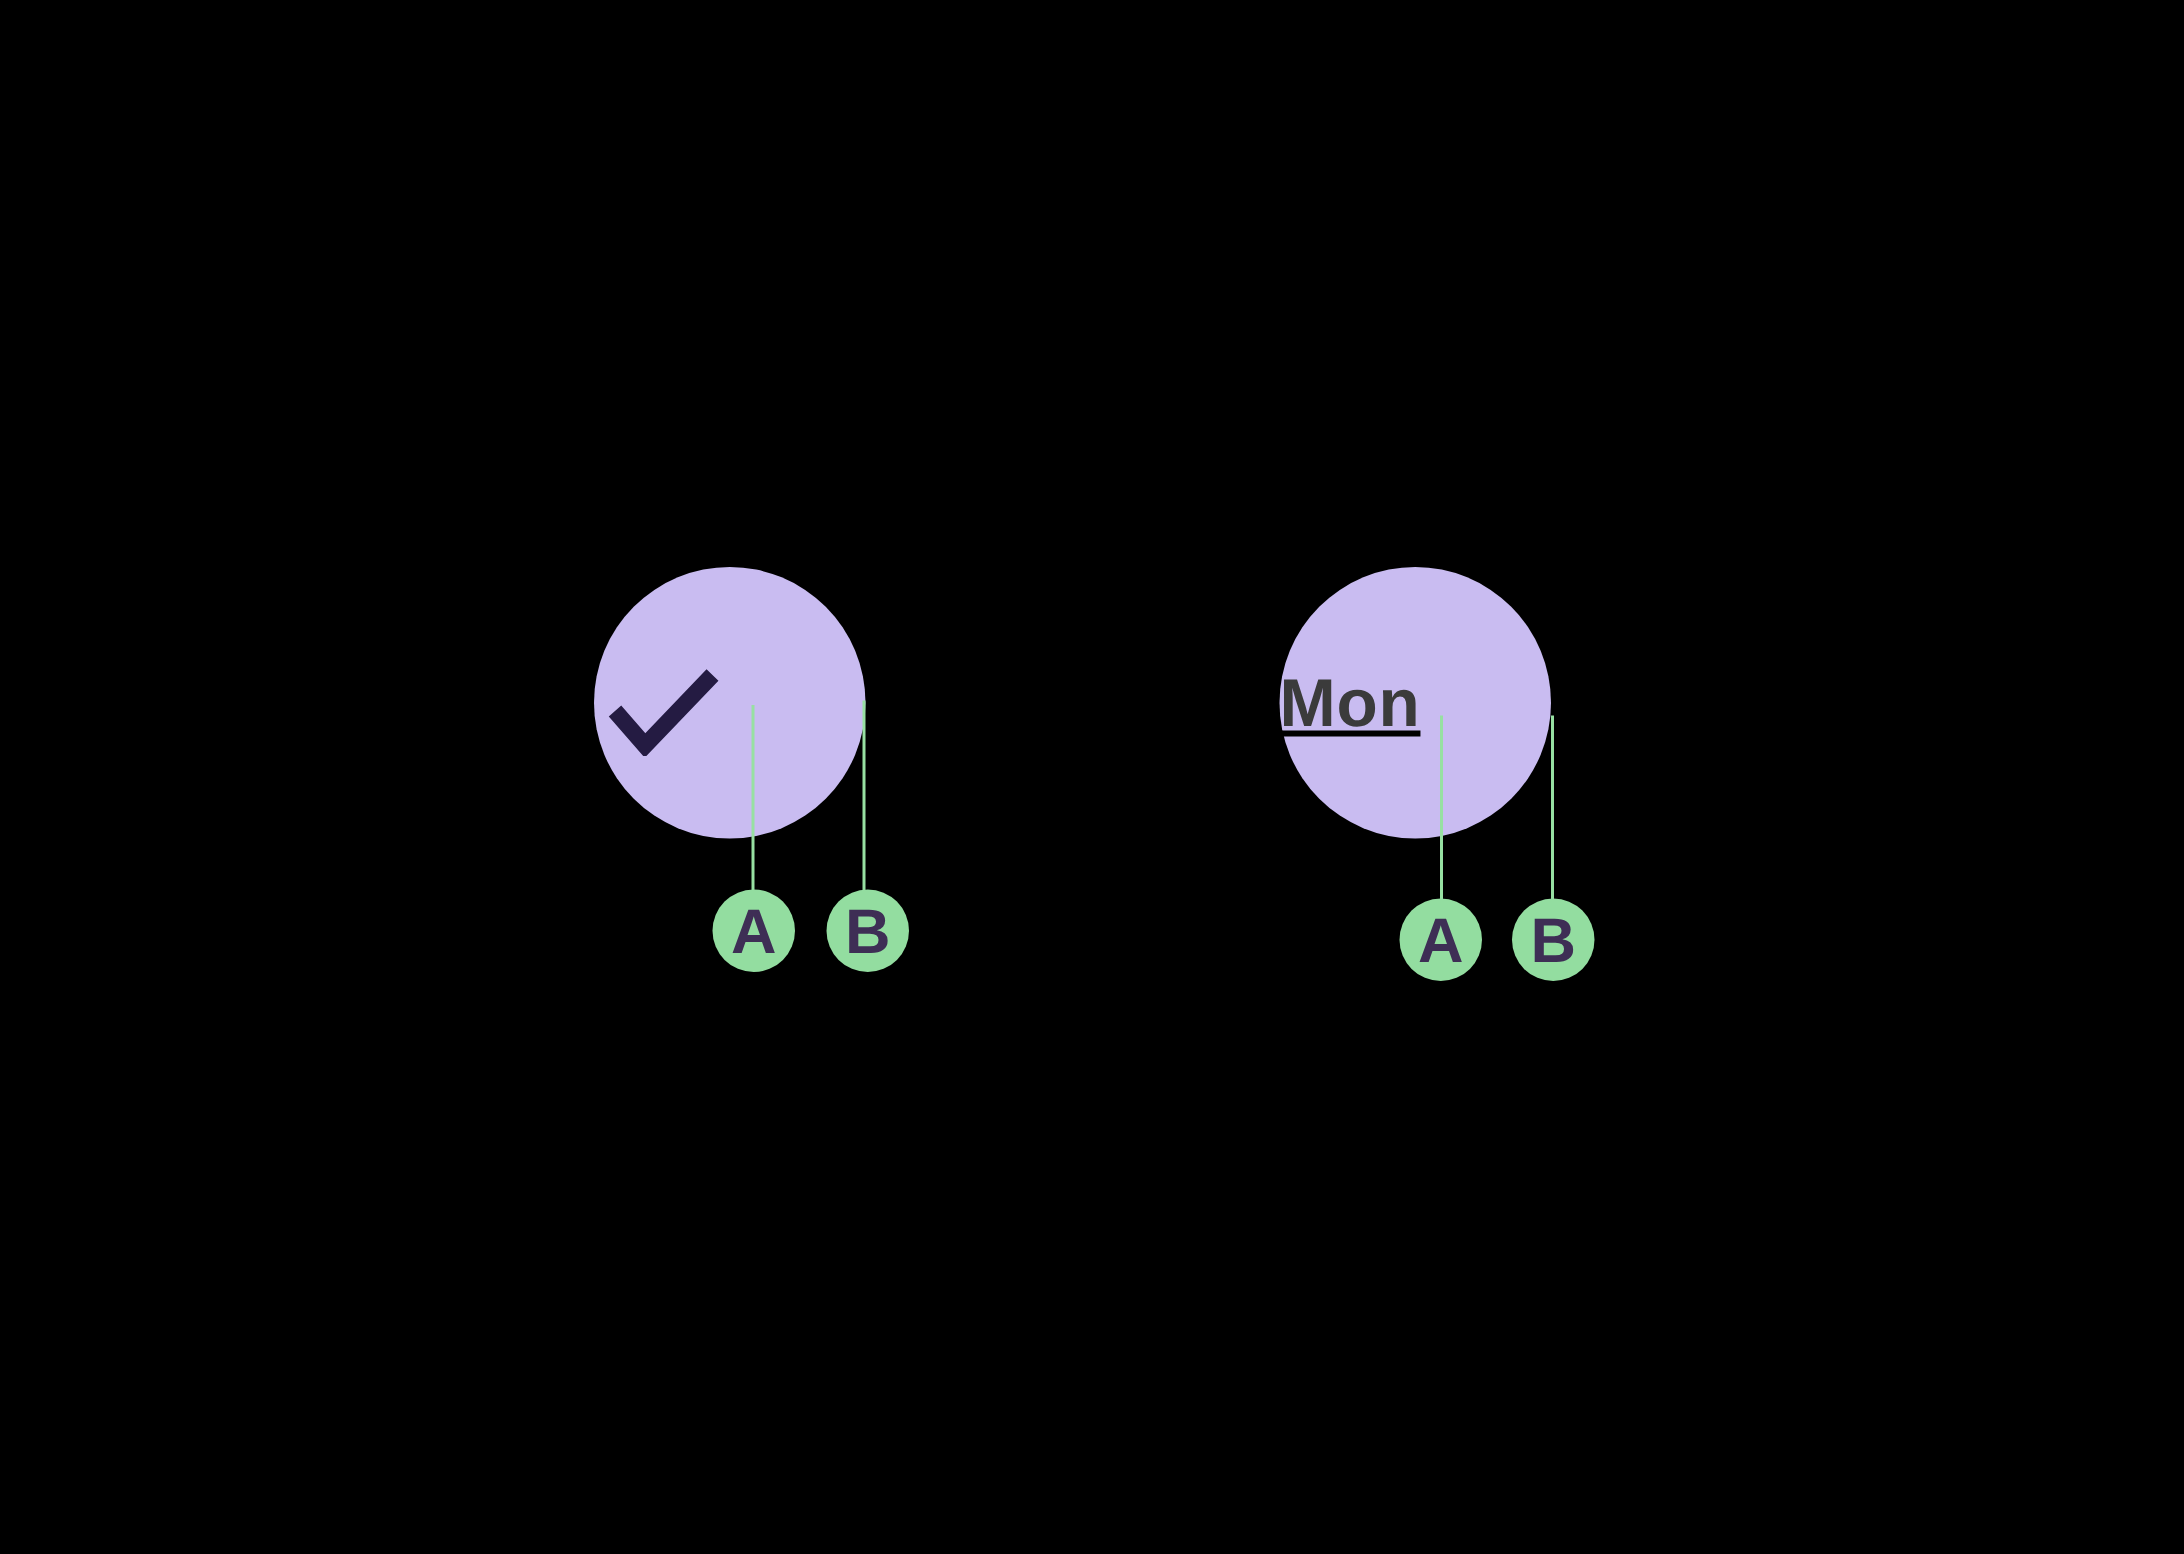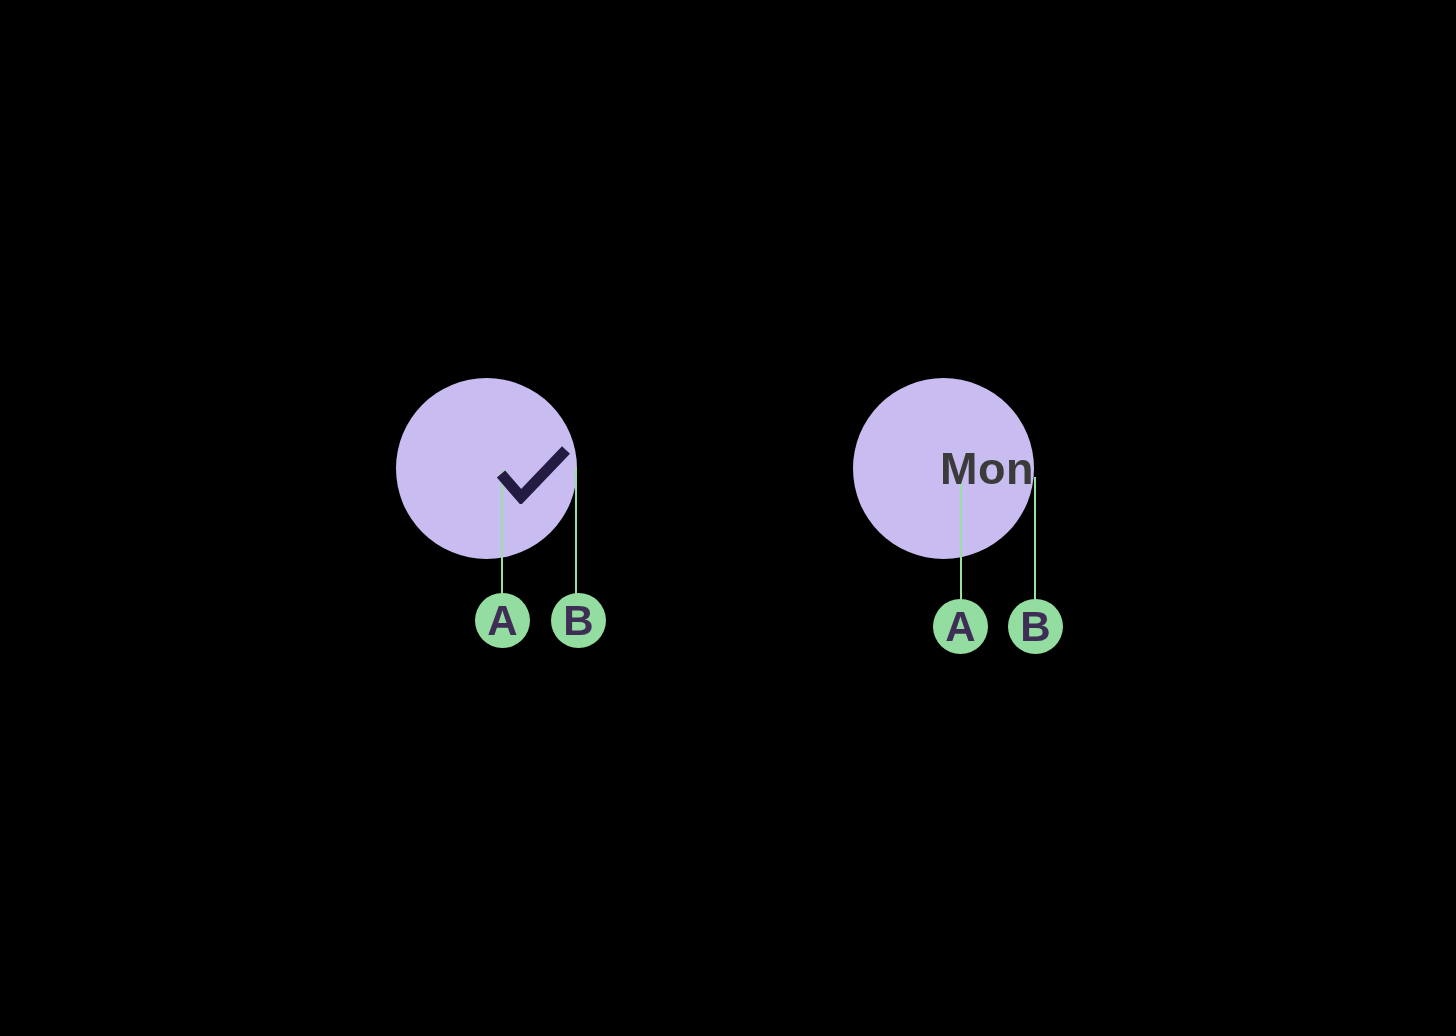--- a/index.html
+++ b/index.html
@@ -34,23 +34,24 @@
     width: 2px;
     background: var(--connector);
     z-index: 2;
   }
   .node-content {
     position: absolute;
     width: 181px;
     height: 181px;
     display: flex;
     align-items: center;
-    justify-content: flex-end;
+    justify-content: flex-start;
     z-index: 3;
     pointer-events: none;
+    text-decoration: underline;
   }
   .node-label {
     color: var(--node-label-text);
     font-size: 45px;
     font-weight: bold;
     letter-spacing: 0.5px;
   }
   .badge {
     position: absolute;
     width: 55px;

